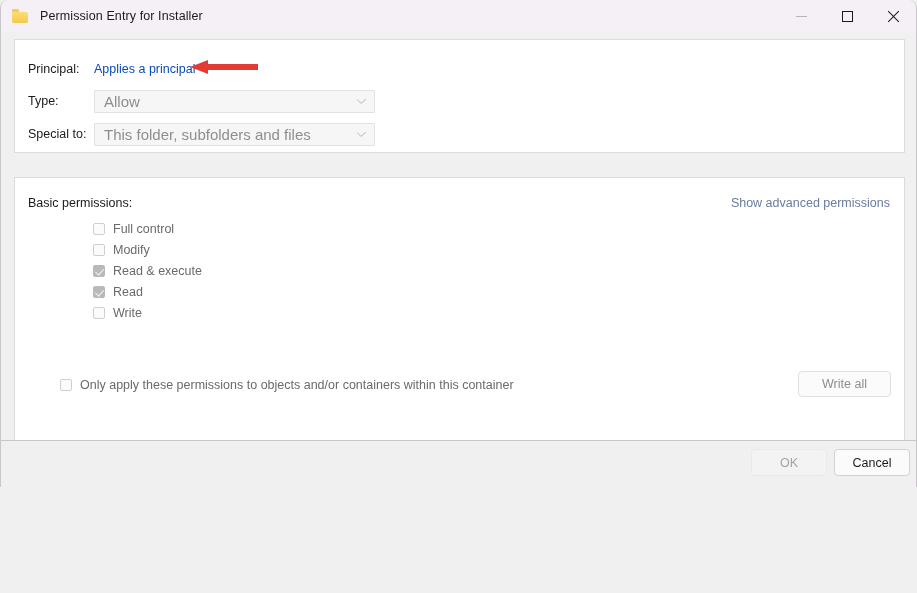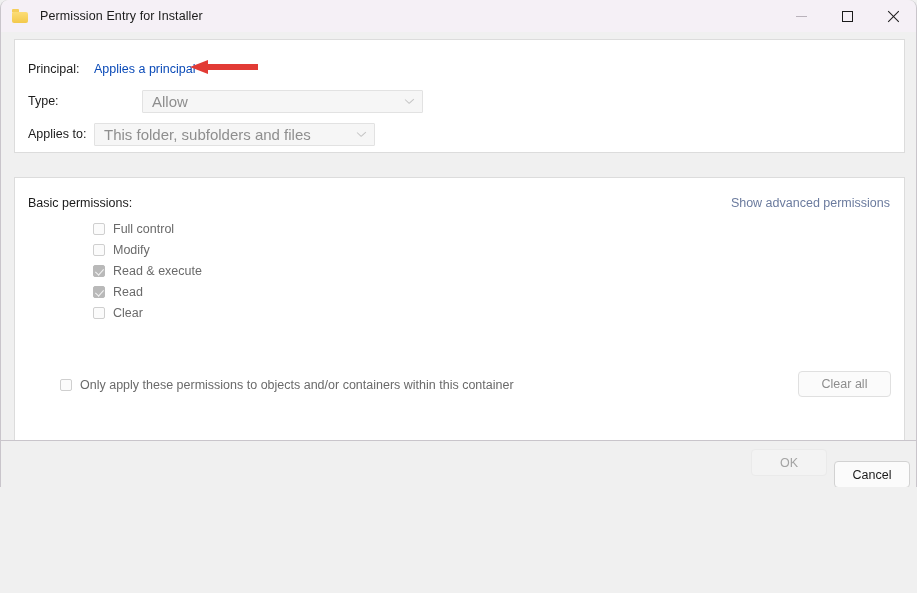--- a/index.html
+++ b/index.html
@@ -129,21 +129,21 @@
     align-items: center;
     height: 20px;
   }
   .form-label {
     font-size: 12.5px;
     color: #1b1b1b;
     width: 66px;
     flex: none;
   }
   #row-principal { left: 13px; top: 19px; }
-  #row-type      { left: 13px; top: 51px; gap: 48px; }
+  #row-type      { left: 13px; top: 51px; }
   #row-applies   { left: 13px; top: 84px; }
 
   #select-principal-link {
     font-size: 12.5px;
     color: #0b4bb8;
     cursor: pointer;
     white-space: nowrap;
   }
 
   .dropdown {
@@ -309,21 +309,20 @@
     border: 1px solid #eaeaea;
     color: #a3a3a3;
     cursor: default;
   }
   #cancel-button {
     right: 6px;
     background: #fbfbfb;
     border: 1px solid #d2d2d2;
     color: #1b1b1b;
     cursor: pointer;
-    margin-top: 12px;
   }
 </style>
 </head>
 <body>
 
 <div id="dialog">
 
   <div id="titlebar">
     <div id="folder-icon">
       <div class="tab"></div>
@@ -353,21 +352,21 @@
 
     <div class="form-row" id="row-type">
       <div class="form-label">Type:</div>
       <div class="dropdown">
         <span class="dd-value">Allow</span>
         <span class="chevron"></span>
       </div>
     </div>
 
     <div class="form-row" id="row-applies">
-      <div class="form-label">Applies to:</div>
+      <div class="form-label">Special to:</div>
       <div class="dropdown">
         <span class="dd-value">This folder, subfolders and files</span>
         <span class="chevron"></span>
       </div>
     </div>
   </div>
 
   <svg id="annotation-arrow" viewBox="0 0 68 14">
     <polygon points="0,7 18,0 18,14" fill="#e23b35"></polygon>
     <rect x="17" y="4" width="51" height="6" fill="#e23b35"></rect>
@@ -390,30 +389,30 @@
       <div class="perm-row">
         <span class="cb checked"></span>
         <span class="perm-label">Read &amp; execute</span>
       </div>
       <div class="perm-row">
         <span class="cb checked"></span>
         <span class="perm-label">Read</span>
       </div>
       <div class="perm-row">
         <span class="cb"></span>
-        <span class="perm-label">Clear</span>
+        <span class="perm-label">Write</span>
       </div>
     </div>
 
     <div id="only-apply-row">
       <span class="cb"></span>
       <span class="perm-label">Only apply these permissions to objects and/or containers within this container</span>
     </div>
 
-    <button id="clear-all-button">Clear all</button>
+    <button id="clear-all-button">Write all</button>
   </div>
 
   <div id="bottom-bar">
     <button class="dlg-button" id="ok-button">OK</button>
     <button class="dlg-button" id="cancel-button">Cancel</button>
   </div>
 
 </div>
 
 </body></html>

